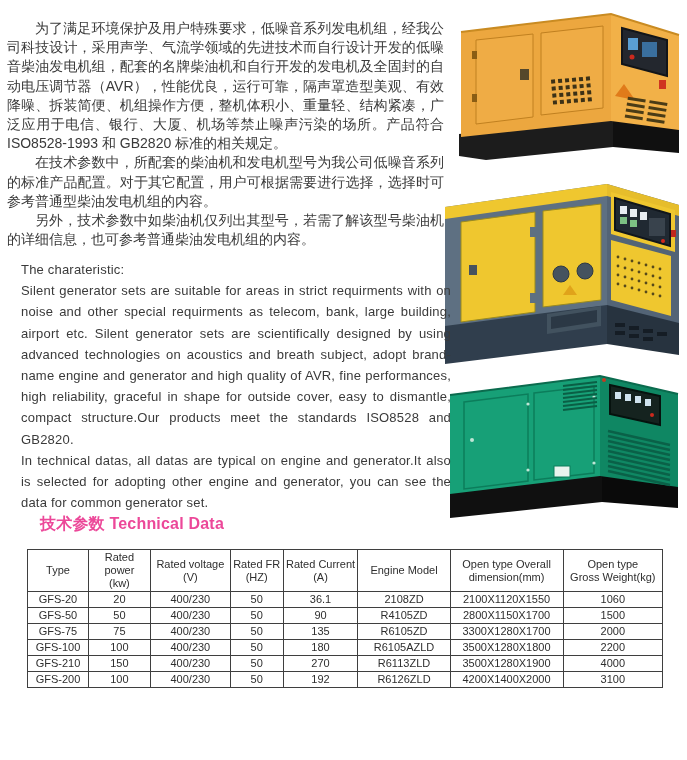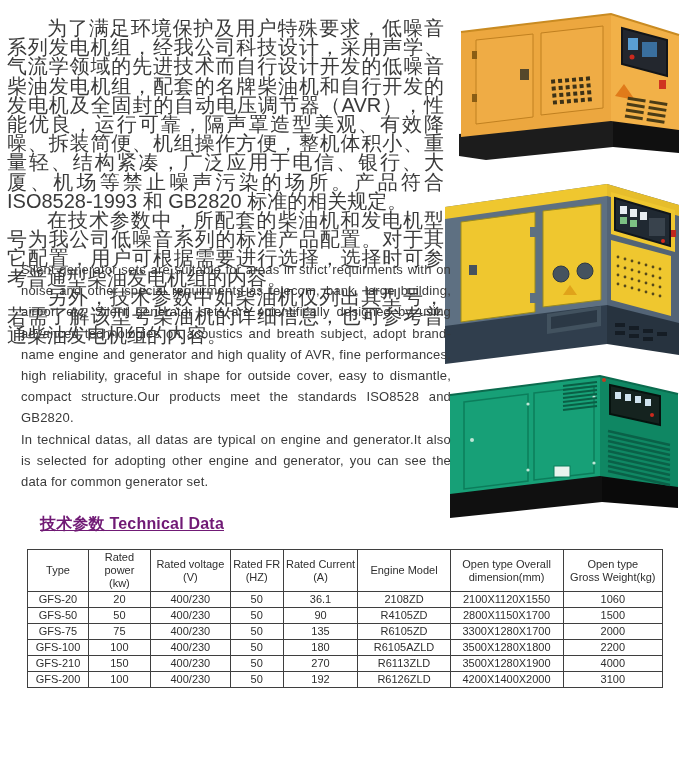--- a/index.html
+++ b/index.html
@@ -4,21 +4,21 @@
 <style>
   html,body { margin:0; padding:0; background:#ffffff; }
   .page {
     position:relative; width:687px; height:760px; background:#fff;
     font-family:"Liberation Sans","DejaVu Sans",sans-serif; overflow:hidden;
     color:#3a3a3a;
   }
   
   .cn-block {
     position:absolute; left:7px; top:19px; width:437px;
-    font-size:20px; line-height:19.2px; text-align:justify;
+    font-size:14px; line-height:19.2px; text-align:justify;
   }
   .cn-block p { margin:0; text-indent:2em; }
 
   
   .en-block {
     position:absolute; left:21px; top:259px; width:430px;
     font-size:13px; line-height:21.2px; text-align:justify; letter-spacing:0.2px;
   }
   .en-block p { margin:0; }
   .en-block .char-head { text-align:left; }
@@ -260,25 +260,26 @@
           <line x1="164" y1="86" x2="226" y2="100"></line>
         <line x1="164" y1="91" x2="226" y2="105"></line>
           <line x1="164" y1="96" x2="226" y2="110"></line>
         <line x1="164" y1="101" x2="226" y2="115"></line>
       </g>
       <rect x="110" y="96" width="16" height="11" fill="#e8f4ee" stroke="#0c7d5b"></rect>
     </svg>
   </figure>
 
   <section class="en-block">
+    <p class="char-head">The charateristic:</p>
     <p>Silent generator sets are suitable for areas in strict requirments with on noise and other special requirments as telecom, bank, large building, airport etc. Silent generator sets are scientifically designed by using advanced technologies on acoustics and breath subject, adopt brand-name engine and generator and high quality of AVR, fine performances, high reliability, graceful in shape for outside cover, easy to dismantle, compact structure.Our products meet the standards ISO8528 and GB2820.</p>
     <p>In technical datas, all datas are typical on engine and generator.It also is selected for adopting other engine and generator, you can see the data for common generator set.</p>
   </section>
 
-  <h2 class="section-title" style="color: #701a75; text-decoration: underline;">技术参数 Technical Data</h2>
+  <h2 class="section-title" style="color: #ec4899;">技术参数 Technical Data</h2>
 
   <table class="tech-table">
     <colgroup>
         <col style="width: 9.6%;">
         <col style="width: 9.75%;">
         <col style="width: 12.6%;">
         <col style="width: 8.3%;">
         <col style="width: 11.8%;">
         <col style="width: 14.5%;">
         <col style="width: 17.8%;">

